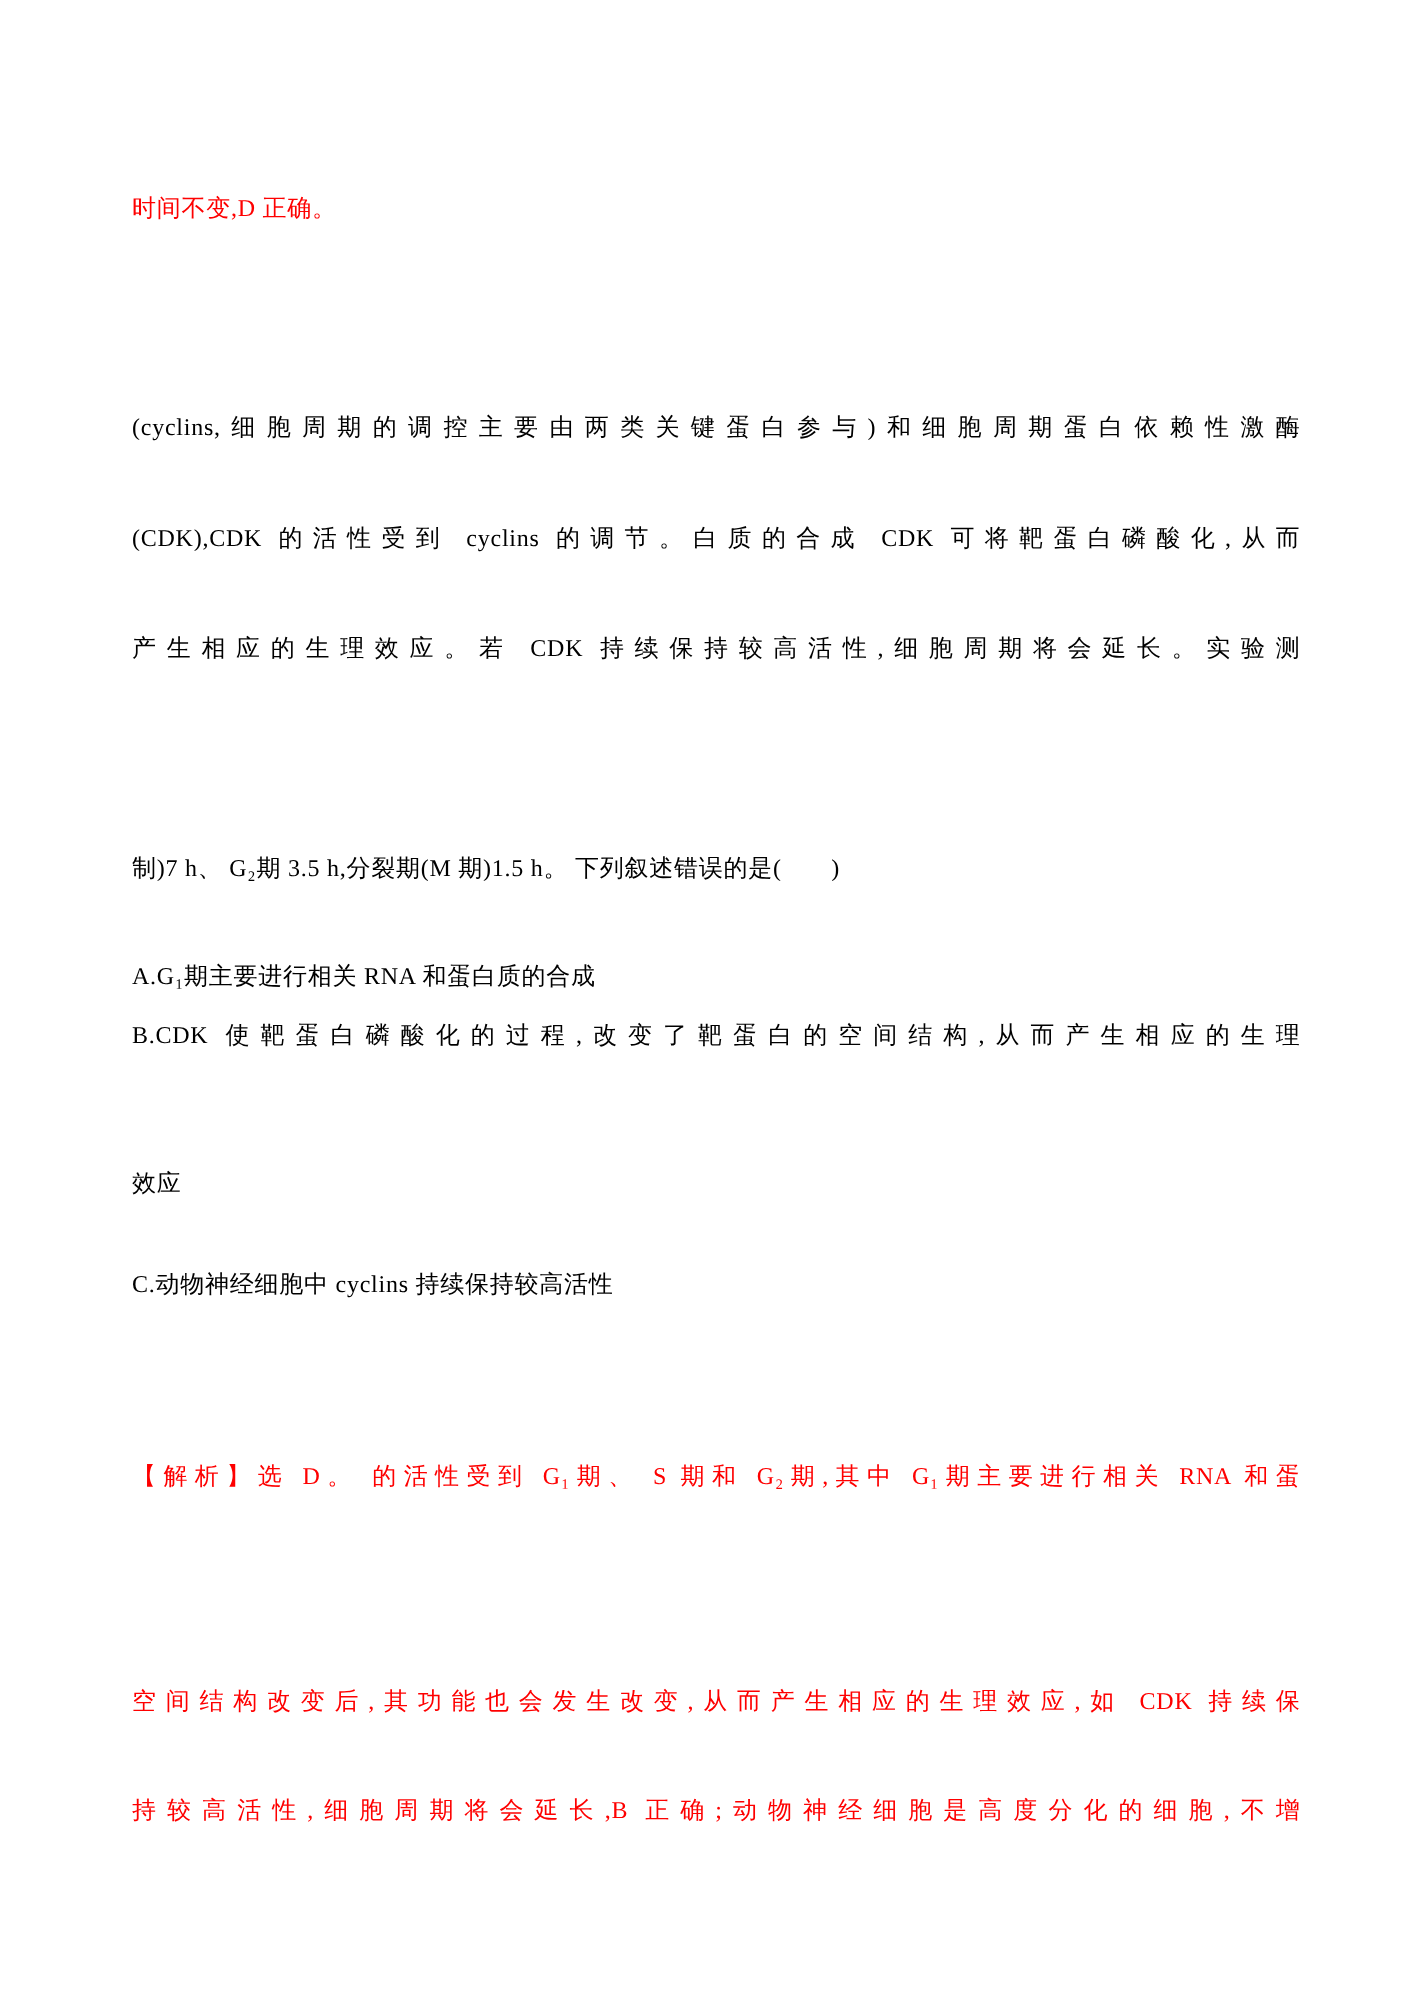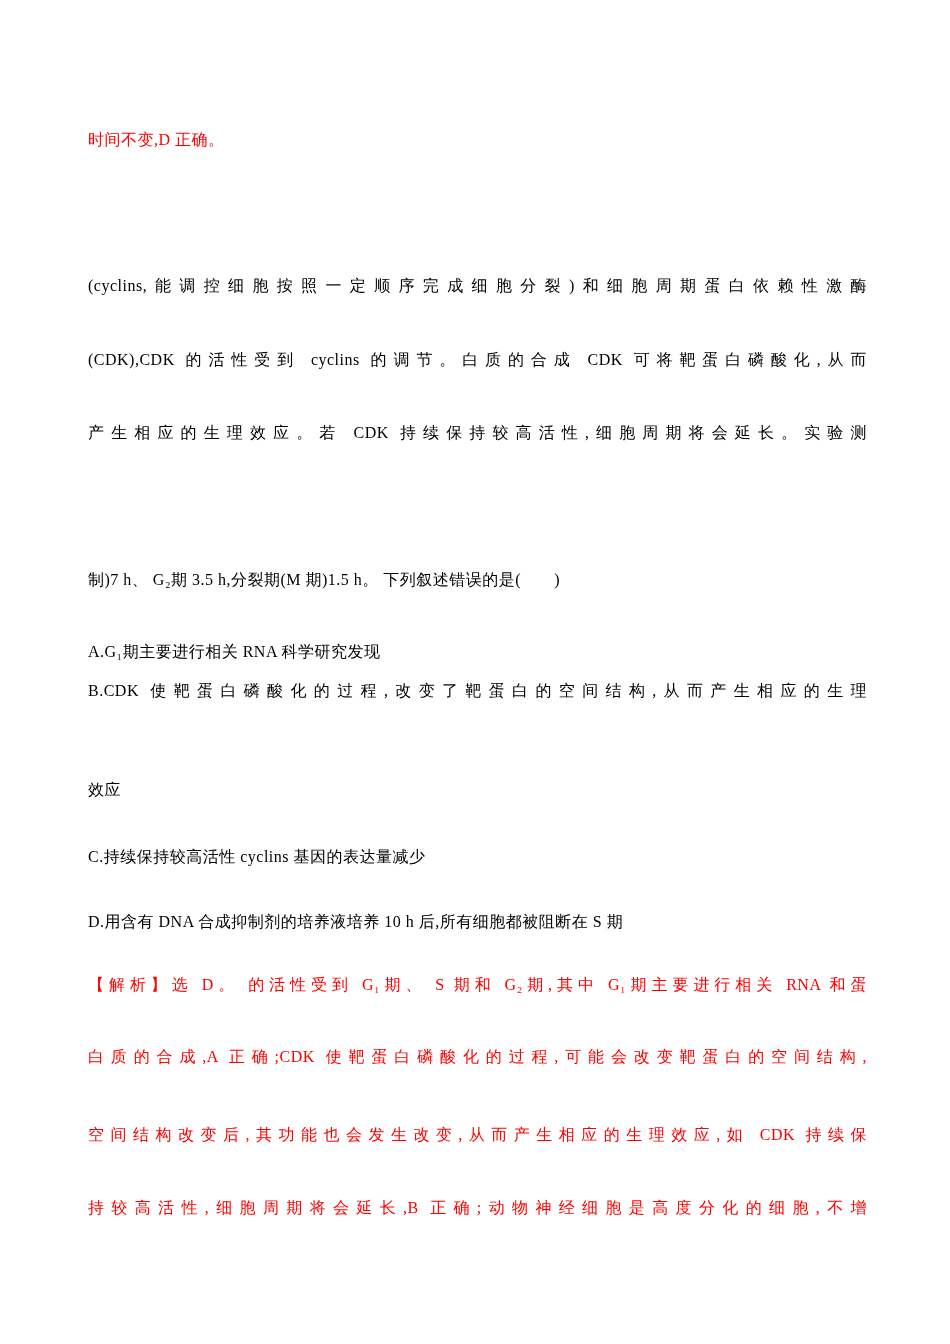--- a/index.html
+++ b/index.html
@@ -36,29 +36,27 @@
     color: #fe0000;
   }
 </style>
 </head>
 <body>
 
 <div class="page">
 
   <div class="line red" style="top:125px">时间不变,D 正确。</div>
 
-  <div class="line fill" style="top:271px">(cyclins,能调控细胞按照一定顺序完成细胞分裂)和细胞周期蛋白依赖性激酶</div>
+  <div class="line fill" style="top:271px">(cyclins,细胞周期的调控主要由两类关键蛋白参与)和细胞周期蛋白依赖性激酶</div>
   <div class="line fill" style="top:345px">(CDK),CDK 的活性受到 cyclins 的调节。白质的合成 CDK 可将靶蛋白磷酸化,从而</div>
   <div class="line fill" style="top:418px">产生相应的生理效应。若 CDK 持续保持较高活性,细胞周期将会延长。实验测</div>
   <div class="line" style="top:565px">制)7 h、 G₂期 3.5 h,分裂期(M 期)1.5 h。 下列叙述错误的是(　　)</div>
 
-  <div class="line" style="top:637px">A.G₁期主要进行相关 RNA 科学研究发现</div>
+  <div class="line" style="top:637px">A.G₁期主要进行相关 RNA 和蛋白质的合成</div>
   <div class="line fill" style="top:676px">B.CDK 使靶蛋白磷酸化的过程,改变了靶蛋白的空间结构,从而产生相应的生理</div>
   <div class="line" style="top:775px">效应</div>
-  <div class="line" style="top:842px">C.持续保持较高活性 cyclins 基因的表达量减少</div>
-  <div class="line" style="top:907px">D.用含有 DNA 合成抑制剂的培养液培养 10 h 后,所有细胞都被阻断在 S 期</div>
+  <div class="line" style="top:842px">C.动物神经细胞中 cyclins 持续保持较高活性</div>
 
   <div class="line fill red" style="top:970px">【解析】选 D。 的活性受到 G₁期、 S 期和 G₂期,其中 G₁期主要进行相关 RNA 和蛋</div>
-  <div class="line fill red" style="top:1042px">白质的合成,A 正确;CDK 使靶蛋白磷酸化的过程,可能会改变靶蛋白的空间结构,</div>
   <div class="line fill red" style="top:1120px">空间结构改变后,其功能也会发生改变,从而产生相应的生理效应,如 CDK 持续保</div>
   <div class="line fill red" style="top:1193px">持较高活性,细胞周期将会延长,B 正确;动物神经细胞是高度分化的细胞,不增</div>
 
 </div>
 
 </body></html>

